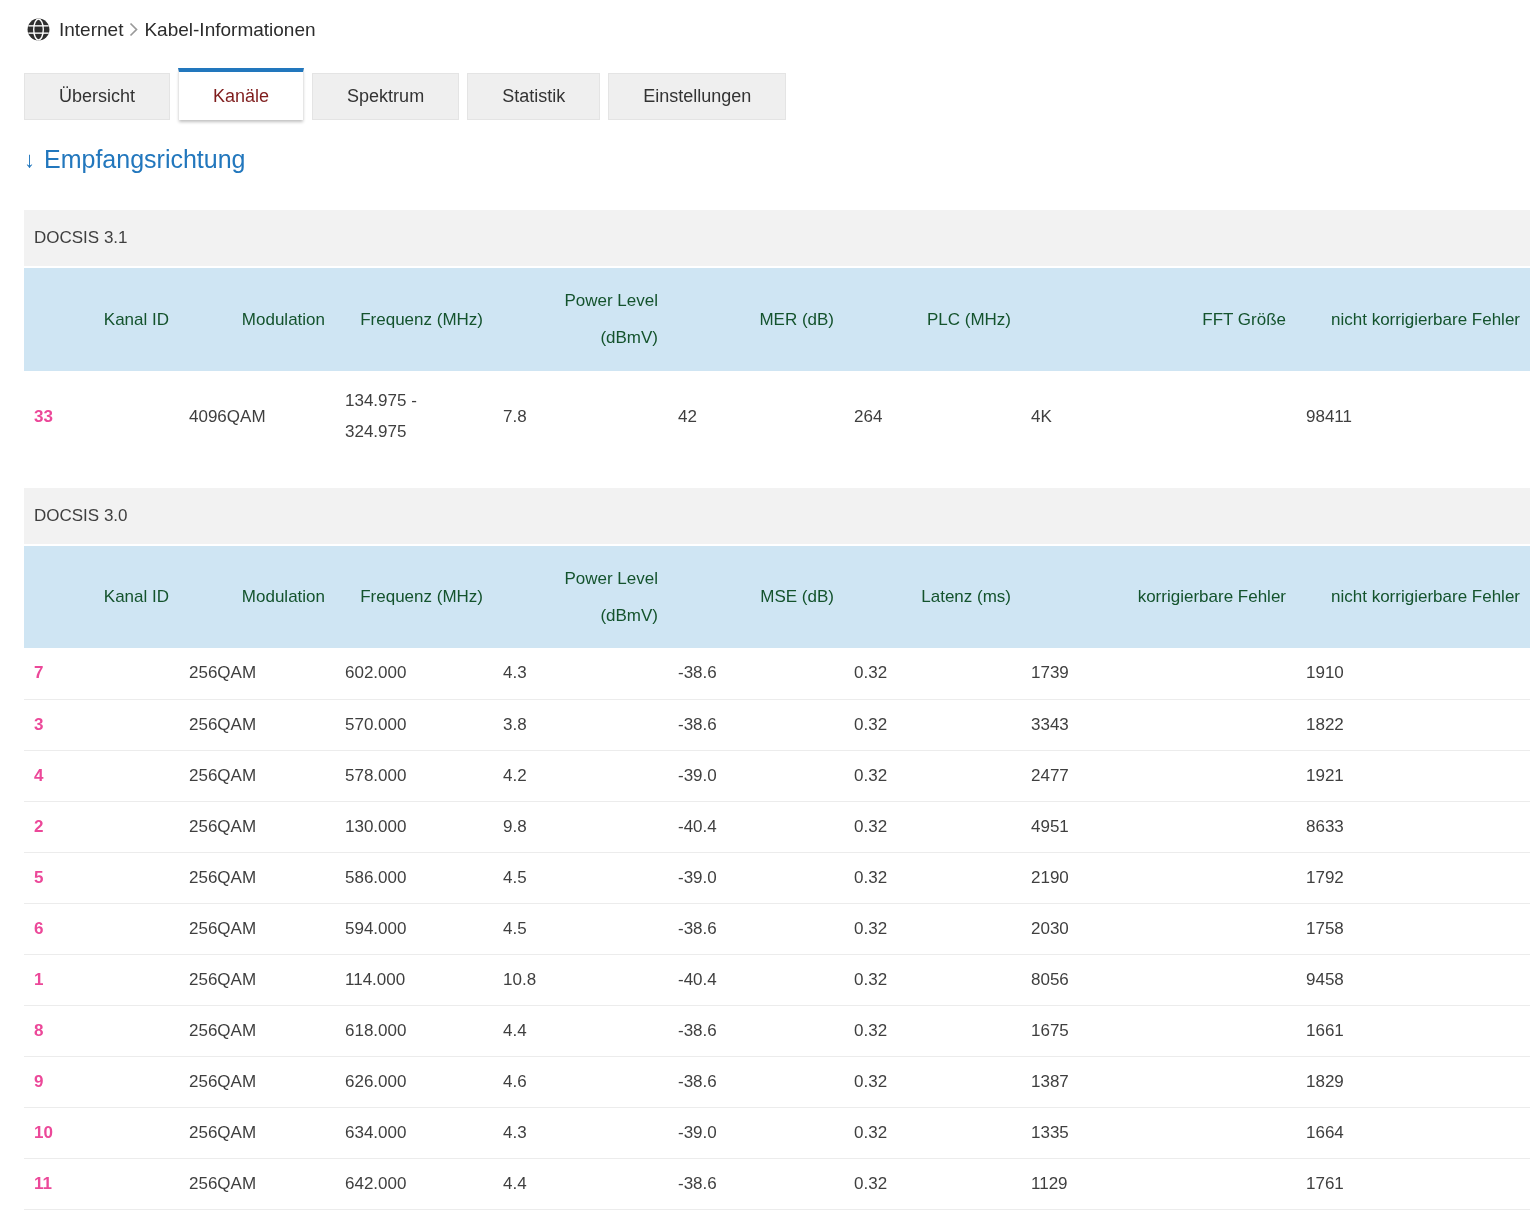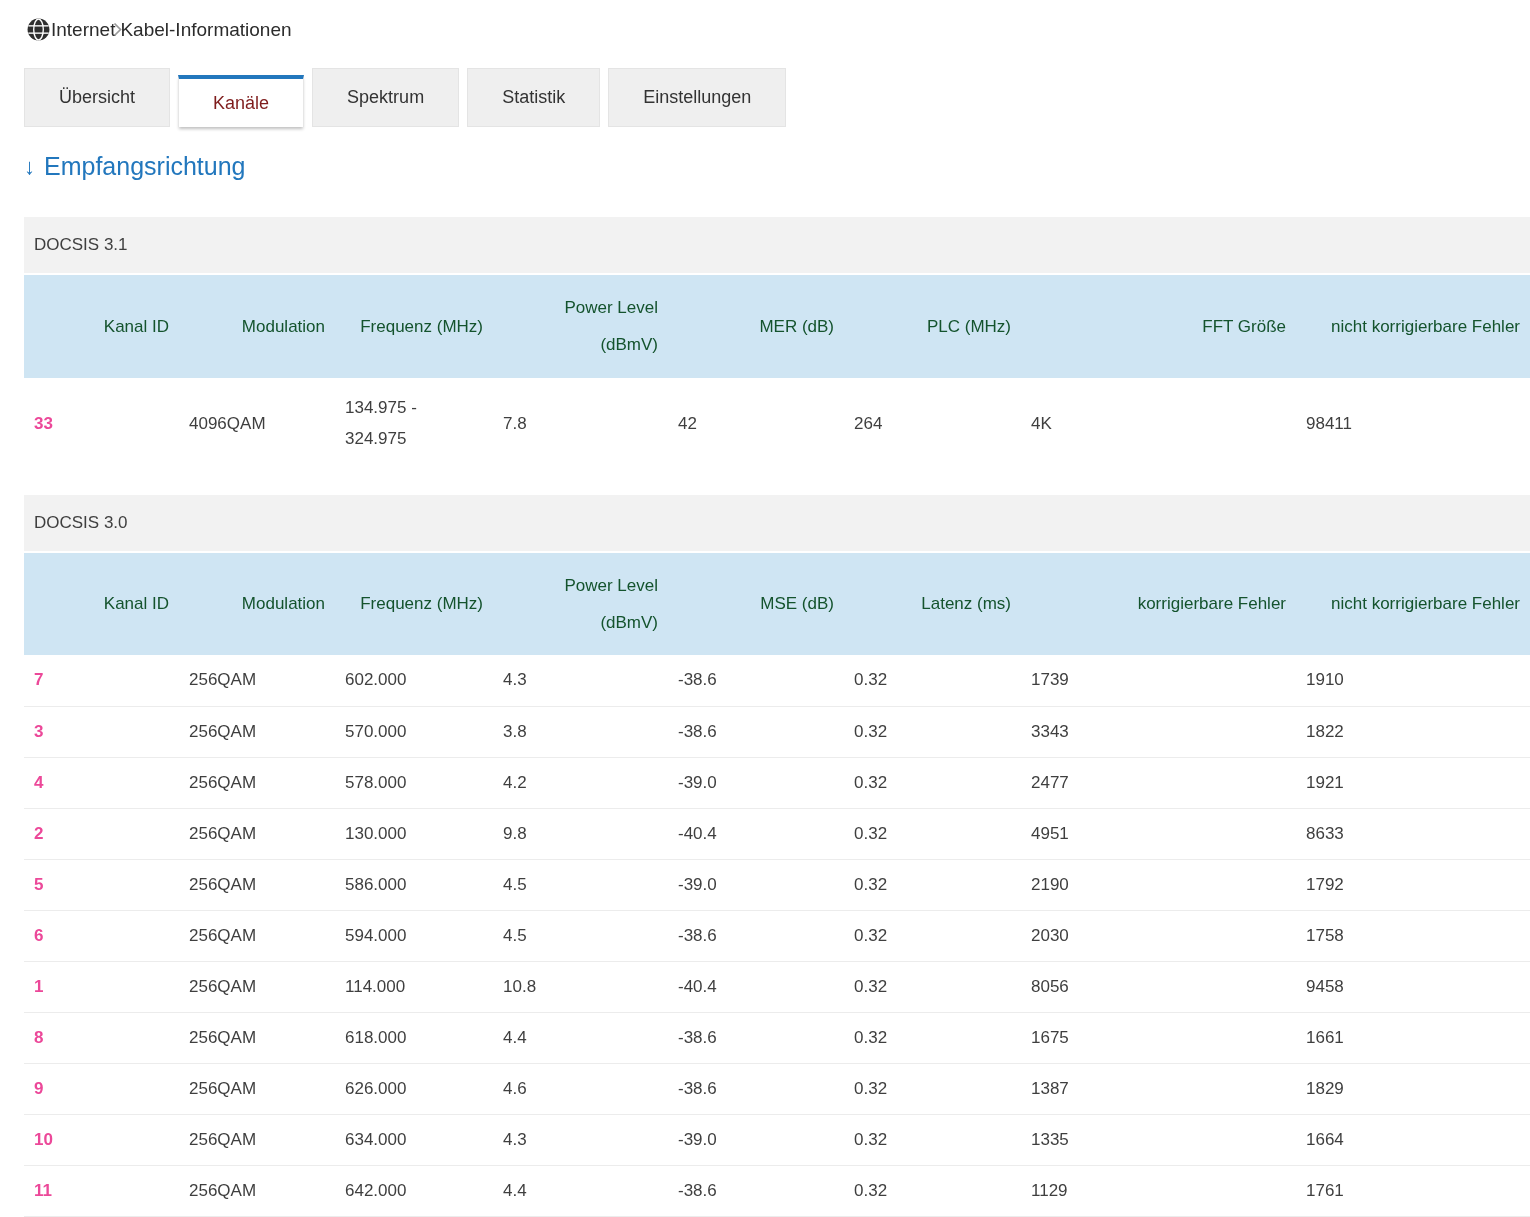--- a/index.html
+++ b/index.html
@@ -7,37 +7,37 @@
     width: 1530px; height: 1217px; overflow: hidden;
     background: #fff;
     font-family: "Liberation Sans", sans-serif;
     color: #3c3c3c;
     font-size: 17px;
   }
   .page { width: 1530px; height: 1217px; overflow: hidden; position: relative; }
 
   
   .breadcrumb {
-    display: flex; align-items: center; gap: 0;
+    display: flex; align-items: center; gap: 8px;
     padding: 17px 0 0 26px;
     font-size: 19px; color: #2c2c2c;
   }
   .breadcrumb .globe { display: flex; align-items: center; }
   .breadcrumb .crumb { cursor: pointer; }
   .breadcrumb .chev { display: flex; align-items: center; margin: 0 -2px; }
 
   
   .tabs {
     display: flex; align-items: flex-end; gap: 8px;
     margin: 26px 0 0 24px;
   }
   .tab {
     background: #efefef;
     border: 1px solid #e4e4e4;
-    height: 59px; box-sizing: border-box;
+    height: 47px; box-sizing: border-box;
     display: flex; align-items: center;
     padding: 0 34px;
     font-size: 18px; color: #333;
     cursor: pointer;
   }
   .tab.active {
     background: #fff;
     border: 1px solid #e6e6e6;
     border-top: 4px solid var(--accent, #2277bd);
     border-bottom: none;

